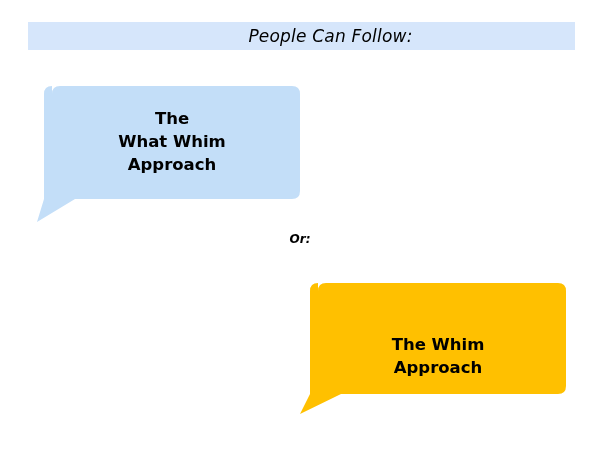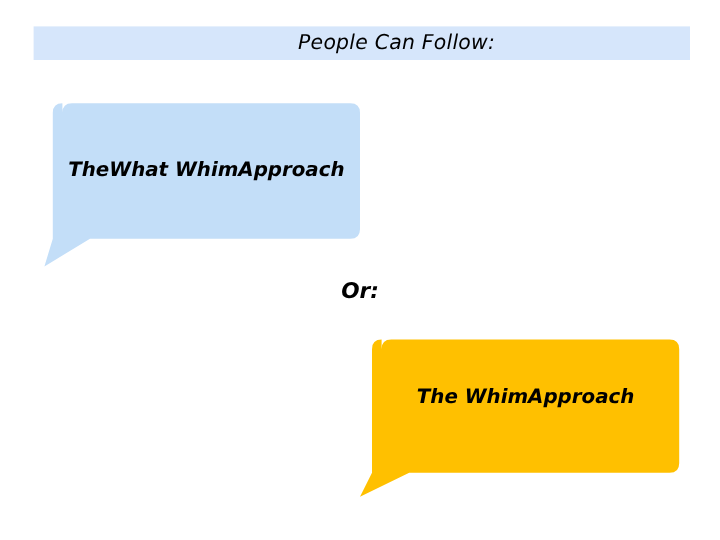--- a/index.html
+++ b/index.html
@@ -56,27 +56,26 @@
     position: absolute;
     left: 0;
     top: 0;
     overflow: visible;
   }
   .bubble-text {
     position: absolute;
     left: 0;
     top: 0;
     display: flex;
-    flex-direction: row;
+    flex-direction: column;
     align-items: center;
     justify-content: center;
     text-align: center;
     font-family: "DejaVu Sans", sans-serif;
     font-weight: bold;
-    font-style: italic;
     color: #000000;
     line-height: 1.38;
     white-space: nowrap;
     pointer-events: none;
     border-radius: 31px;
   }
 
   
   #bubble-what-works {
     left: 37px;
@@ -98,31 +97,32 @@
     top: 283px;
     width: 266px;
     height: 131px;
   }
   #bubble-whim .bubble-text {
     width: 256px;
     height: 97px;
     left: 10px;
     top: 0;
     font-size: 16.5px;
+    justify-content: flex-end;
   }
 
   
   .or-label {
     position: absolute;
     left: 240px;
     top: 232px;
     width: 120px;
     text-align: center;
     font-family: "DejaVu Sans", sans-serif;
-    font-size: 18px;
+    font-size: 12px;
     font-weight: bold;
     font-style: italic;
     color: #000000;
   }
 </style>
 </head>
 <body>
 
 <div id="slide">
 

